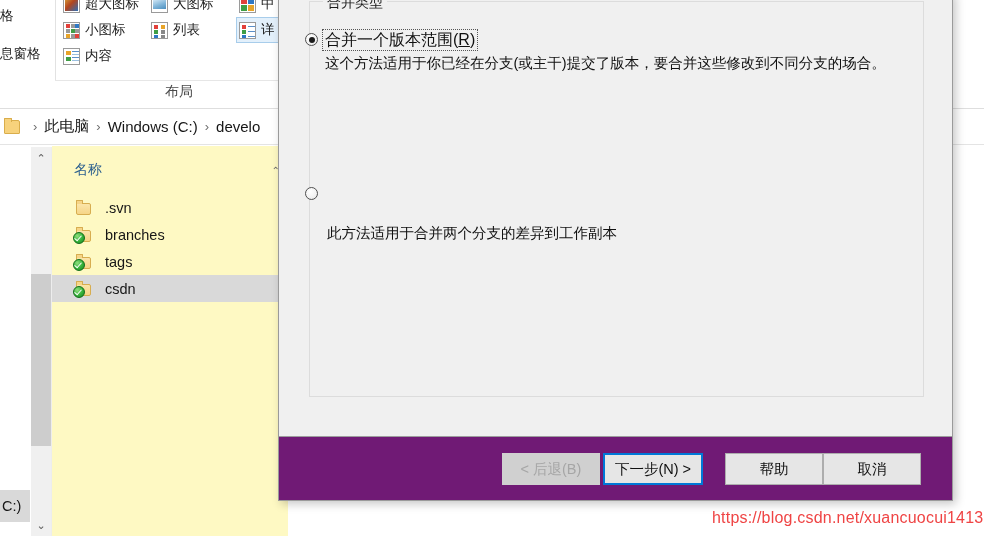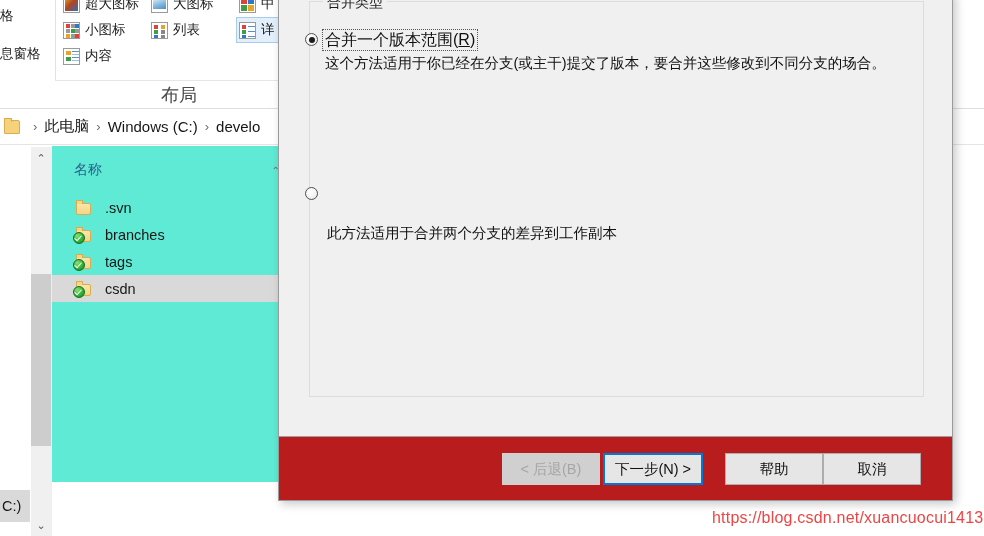--- a/index.html
+++ b/index.html
@@ -130,21 +130,21 @@
   .ic-cont i.c { left:8px; top:2px; width:7px; height:1.5px; background:#5b8fc9;}
   .ic-cont i.d { left:8px; top:5px; width:7px; height:1.5px; background:#9bc0e0;}
   .ic-cont i.e { left:8px; top:8px; width:7px; height:1.5px; background:#5b8fc9;}
   .ic-cont i.f { left:8px; top:11px; width:7px; height:1.5px; background:#9bc0e0;}
 
   #ribbon-group-label {
     position: absolute;
     left: 60px; top: 83px;
     width: 238px;
     text-align: center;
-    font-size: 18px;
+    font-size: 14px;
     color: #4a4a4a;
   }
   #ribbon-panel-bottom-line {
     position: absolute;
     left: 55px; top: 80px;
     width: 245px; height: 1px;
     background: #e6e6e6;
   }
 
   
@@ -222,22 +222,22 @@
   #vscroll-down { bottom: 2px; }
   #vscroll-thumb {
     position: absolute;
     left: 0; top: 127px;
     width: 20px; height: 172px;
     background: #cdcdcd;
   }
   #list-area {
     position: absolute;
     left: 52px; top: 0;
-    width: 236px; height: 336px;
-    background: #5eead4;
+    width: 236px; height: 390px;
+    background: #fef9c3;
     overflow: hidden;
   }
   #col-header {
     position: absolute;
     left: 0; top: 10px;
     width: 236px; height: 28px;
     display: flex;
     align-items: center;
     justify-content: space-between;
     padding: 0 8px 0 22px;
@@ -399,21 +399,21 @@
     padding-right: 36px;
     margin-top: 4px;
   }
   #radio-desc-2 { margin-top: 23px; padding-left: 48px; }
 
   #button-bar {
     position: absolute;
     left: 0; bottom: 0;
     width: 100%; height: 64px;
     border-top: 1px solid #9d9d9d;
-    background: #b91c1c;
+    background: #701a75;
     box-sizing: border-box;
   }
   #button-row {
     position: absolute;
     right: 15px; top: 16px;
     display: flex;
     align-items: center;
   }
   .dlg-btn {
     height: 32px;

